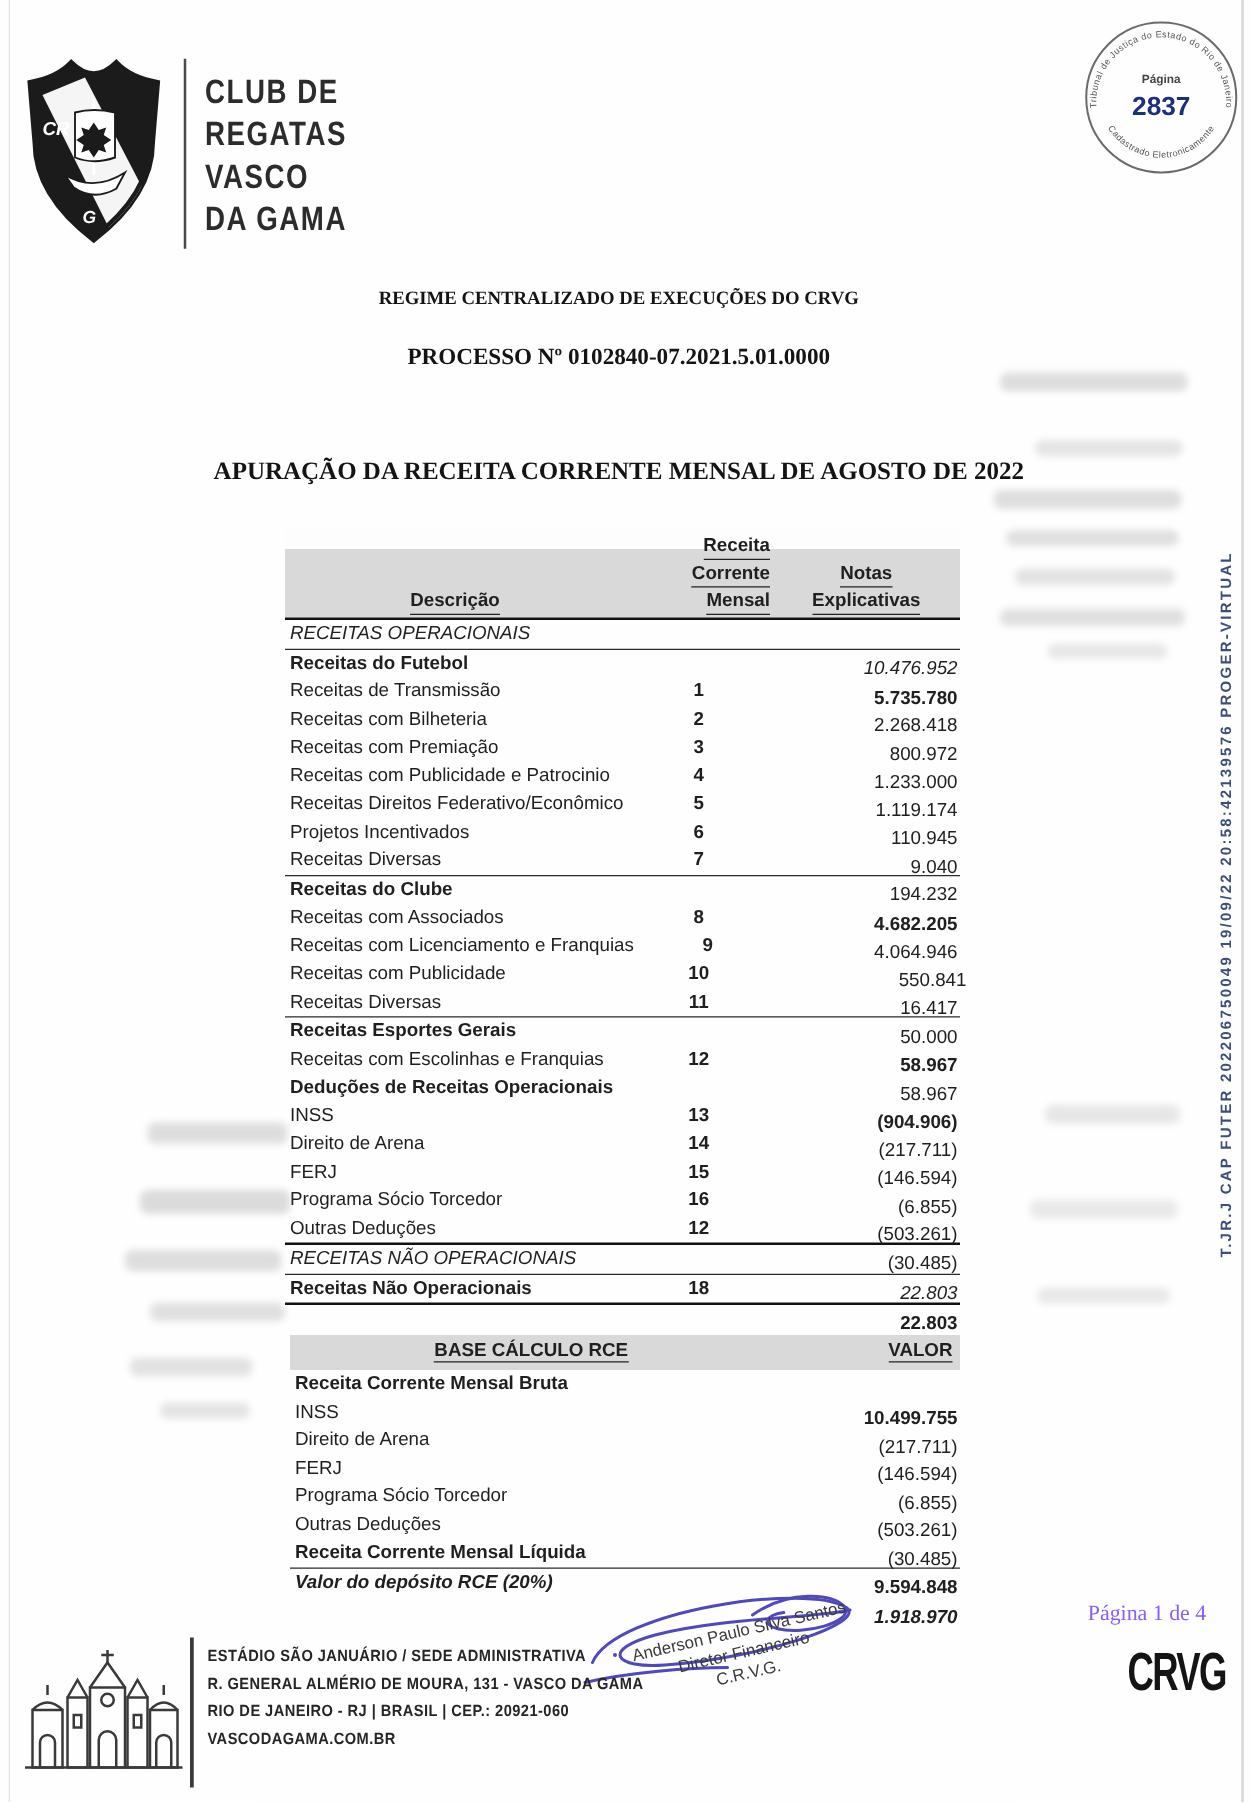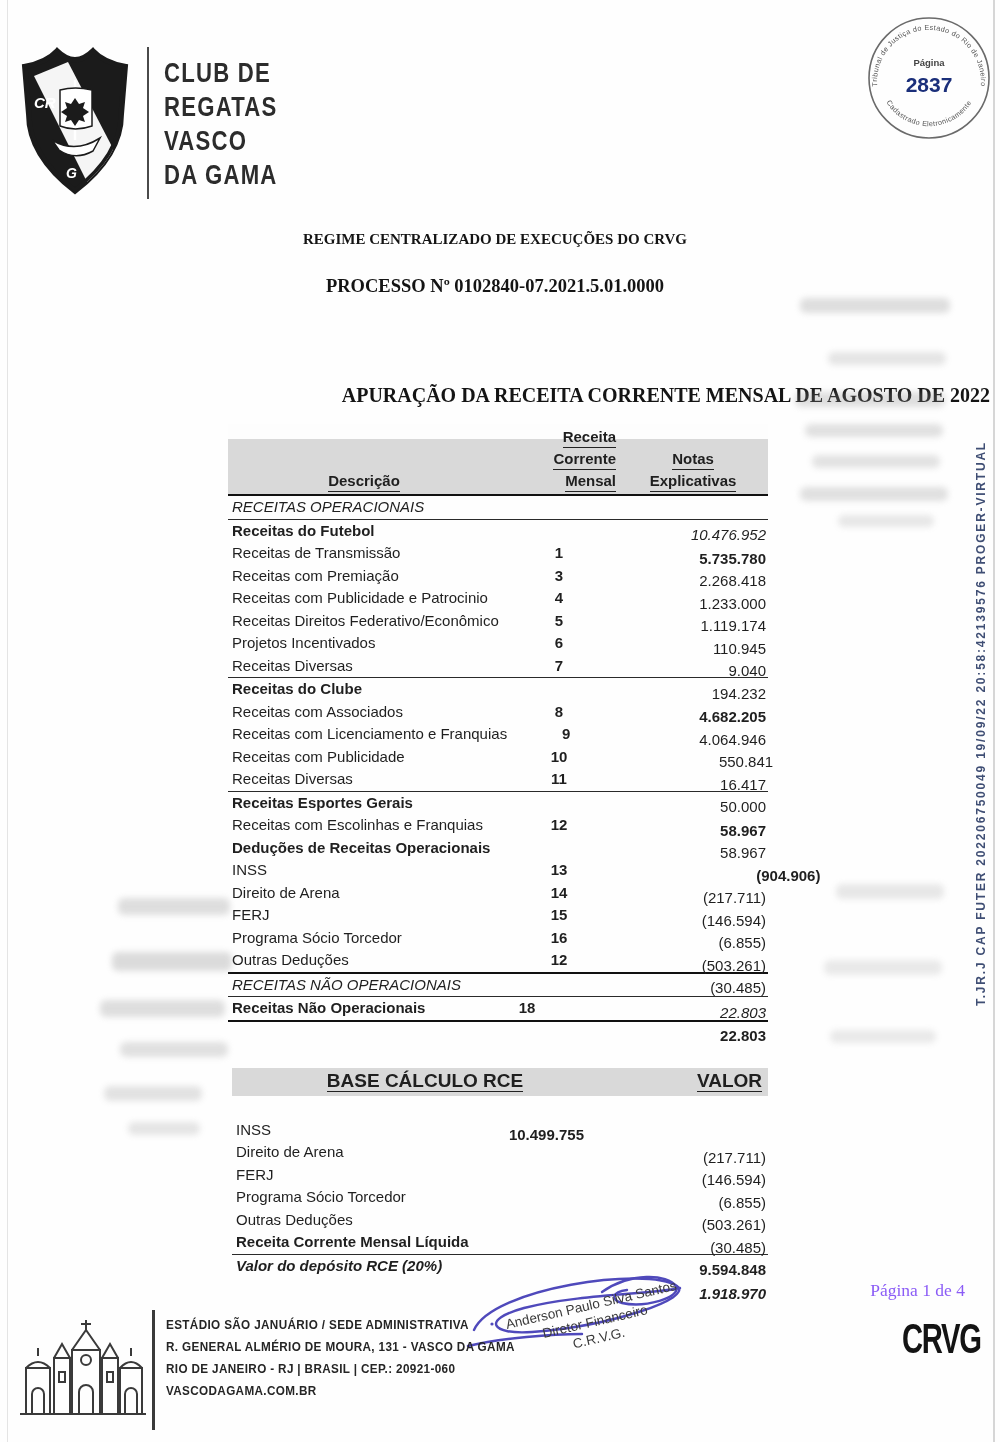--- a/index.html
+++ b/index.html
@@ -15,49 +15,49 @@
   .brand-divider{left:147px;top:47px;width:2px;height:152px;background:#4a4a4a;}
   .club-name{left:164px;top:56px;font-weight:800;font-size:27px;line-height:34px;
              letter-spacing:1.5px;color:#2c2c2c;transform:scaleX(0.82);transform-origin:left top;
              text-transform:uppercase;}
 
   
   .doc-title{left:0;width:990px;text-align:center;font-family:"Liberation Serif",serif;
              font-weight:bold;color:#141414;}
   .t1{top:231px;font-size:15px;}
   .t2{top:276px;font-size:18.5px;}
-  .t3{top:384px;font-size:20px;text-align:right;}
+  .t3{top:366px;font-size:20px;}
 
   
   .trow{display:grid;grid-template-columns:1fr 118px 150px;height:22.5px;line-height:22.5px;
         font-size:15px;}
   .c-desc{padding-left:4px;white-space:nowrap;}
   .c-note{text-align:center;font-weight:600;}
   .c-val{text-align:right;padding-right:2px;margin-top:28px;}
-  .r-bold{font-weight:700;gap:32px;}
+  .r-bold{font-weight:700;}
   .r-caps{font-weight:400;font-style:italic;}
   .r-ital{font-weight:700;font-style:italic;}
   .line-thin{border-bottom:1.5px solid #2a2a2a;}
   .line-thick{border-bottom:2.5px solid #111;}
 
   
   #table1{left:228px;top:424px;width:540px;}
   #t1head{display:grid;grid-template-columns:1fr 118px 150px;height:70px;
           background:linear-gradient(#fdfdfd 0 15px,#d9d9d9 15px);
           border-bottom:2.5px solid #111;font-weight:700;font-size:15px;}
   #t1head .hcell{display:flex;flex-direction:column;justify-content:flex-end;padding-bottom:2px;}
   .u{border-bottom:1.2px solid #222;line-height:21px;}
   .h-desc{align-items:center;}
   .h-note{align-items:center;}
   .h-rcm{align-items:flex-end;padding-right:2px;}
 
   
   #table2{left:232px;top:1068px;width:536px;}
   #t2head{display:grid;grid-template-columns:1fr 150px;height:28px;line-height:26px;
-          background:#d9d9d9;font-weight:700;font-size:19px;}
+          background:#d9d9d9;font-weight:700;font-size:15px;}
   #t2head .h-base{text-align:center;}
   #t2head .h-valor{text-align:right;padding-right:6px;}
   #table2 .trow{grid-template-columns:1fr 150px;}
 
   
   #sig-strokes{left:462px;top:1258px;}
   #sig-text{left:470px;top:1296px;width:250px;text-align:center;transform:rotate(-13deg);
             transform-origin:center;font-size:13.5px;line-height:17px;color:#3a3a3a;}
 
   
@@ -164,20 +164,25 @@
           <span class="c-desc">Receitas do Futebol</span>
           <span class="c-note"></span>
           <span class="c-val">5.735.780</span>
         </div>
         <div class="trow">
           <span class="c-desc">Receitas de Transmissão</span>
           <span class="c-note">1</span>
           <span class="c-val">2.268.418</span>
         </div>
         <div class="trow">
+          <span class="c-desc">Receitas com Bilheteria</span>
+          <span class="c-note">2</span>
+          <span class="c-val">800.972</span>
+        </div>
+        <div class="trow">
           <span class="c-desc">Receitas com Premiação</span>
           <span class="c-note">3</span>
           <span class="c-val">1.233.000</span>
         </div>
         <div class="trow">
           <span class="c-desc">Receitas com Publicidade e Patrocinio</span>
           <span class="c-note">4</span>
           <span class="c-val">1.119.174</span>
         </div>
         <div class="trow">
@@ -273,20 +278,21 @@
       </div>
   </div>
 
   <div class="abs" id="table2">
     <div id="t2head">
       <span class="h-base"><span class="u">BASE CÁLCULO RCE</span></span>
       <span class="h-valor"><span class="u">VALOR</span></span>
     </div>
     <div id="t2rows">
         <div class="trow r-bold">
+          <span class="c-desc">Receita Corrente Mensal Bruta</span>
           <span class="c-val">10.499.755</span>
         </div>
         <div class="trow">
           <span class="c-desc">INSS</span>
           <span class="c-val">(217.711)</span>
         </div>
         <div class="trow">
           <span class="c-desc">Direito de Arena</span>
           <span class="c-val">(146.594)</span>
         </div>

